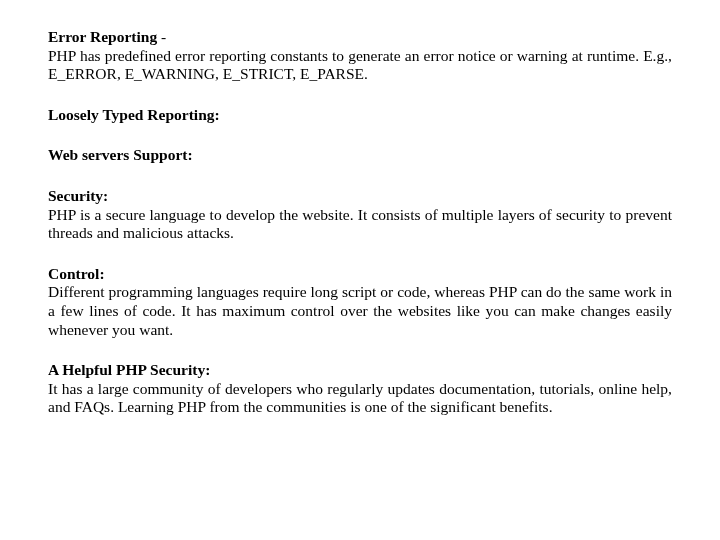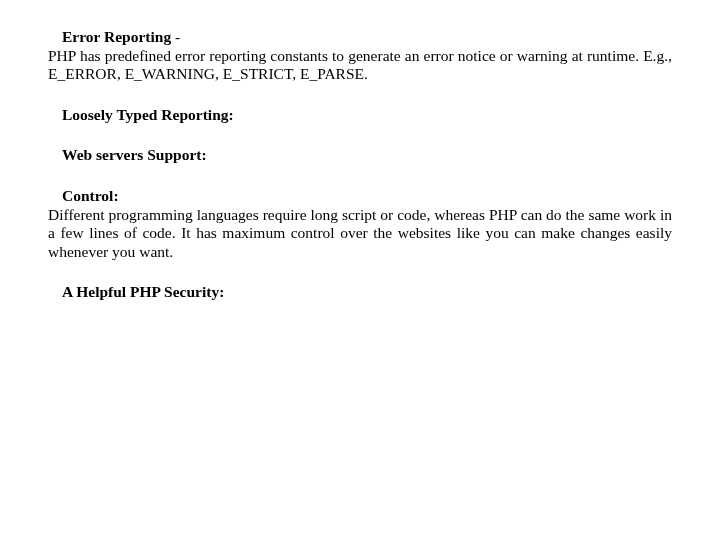--- a/index.html
+++ b/index.html
@@ -14,21 +14,20 @@
     height: 540px;
     box-sizing: border-box;
   }
   .section {
     margin-bottom: 22px;
     text-align: justify;
   }
   .heading {
     font-weight: bold;
     display: inline;
-    margin-left: 14px;
   }
   .heading-line {
     display: block;
   }
   .body-text {
     display: block;
   }
 </style>
 </head>
 <body>
@@ -46,26 +45,31 @@
   </span>
 </div>
 
 <div class="section">
   <span class="heading-line">
     <span class="heading">Web servers Support:</span><span></span>
   </span>
 </div>
 
 <div class="section">
+  <span class="heading-line">
+    <span class="heading">Security:</span><span></span>
+  </span>
+  <span class="body-text">PHP is a secure language to develop the website. It consists of multiple layers of security to prevent threads and malicious attacks.</span>
 </div>
 
 <div class="section">
   <span class="heading-line">
     <span class="heading">Control:</span><span></span>
   </span>
   <span class="body-text">Different programming languages require long script or code, whereas PHP can do the same work in a few lines of code. It has maximum control over the websites like you can make changes easily whenever you want.</span>
 </div>
 
 <div class="section">
   <span class="heading-line">
     <span class="heading">A Helpful PHP Security:</span><span></span>
   </span>
+  <span class="body-text">It has a large community of developers who regularly updates documentation, tutorials, online help, and FAQs. Learning PHP from the communities is one of the significant benefits.</span>
 </div>
 
 </body></html>

